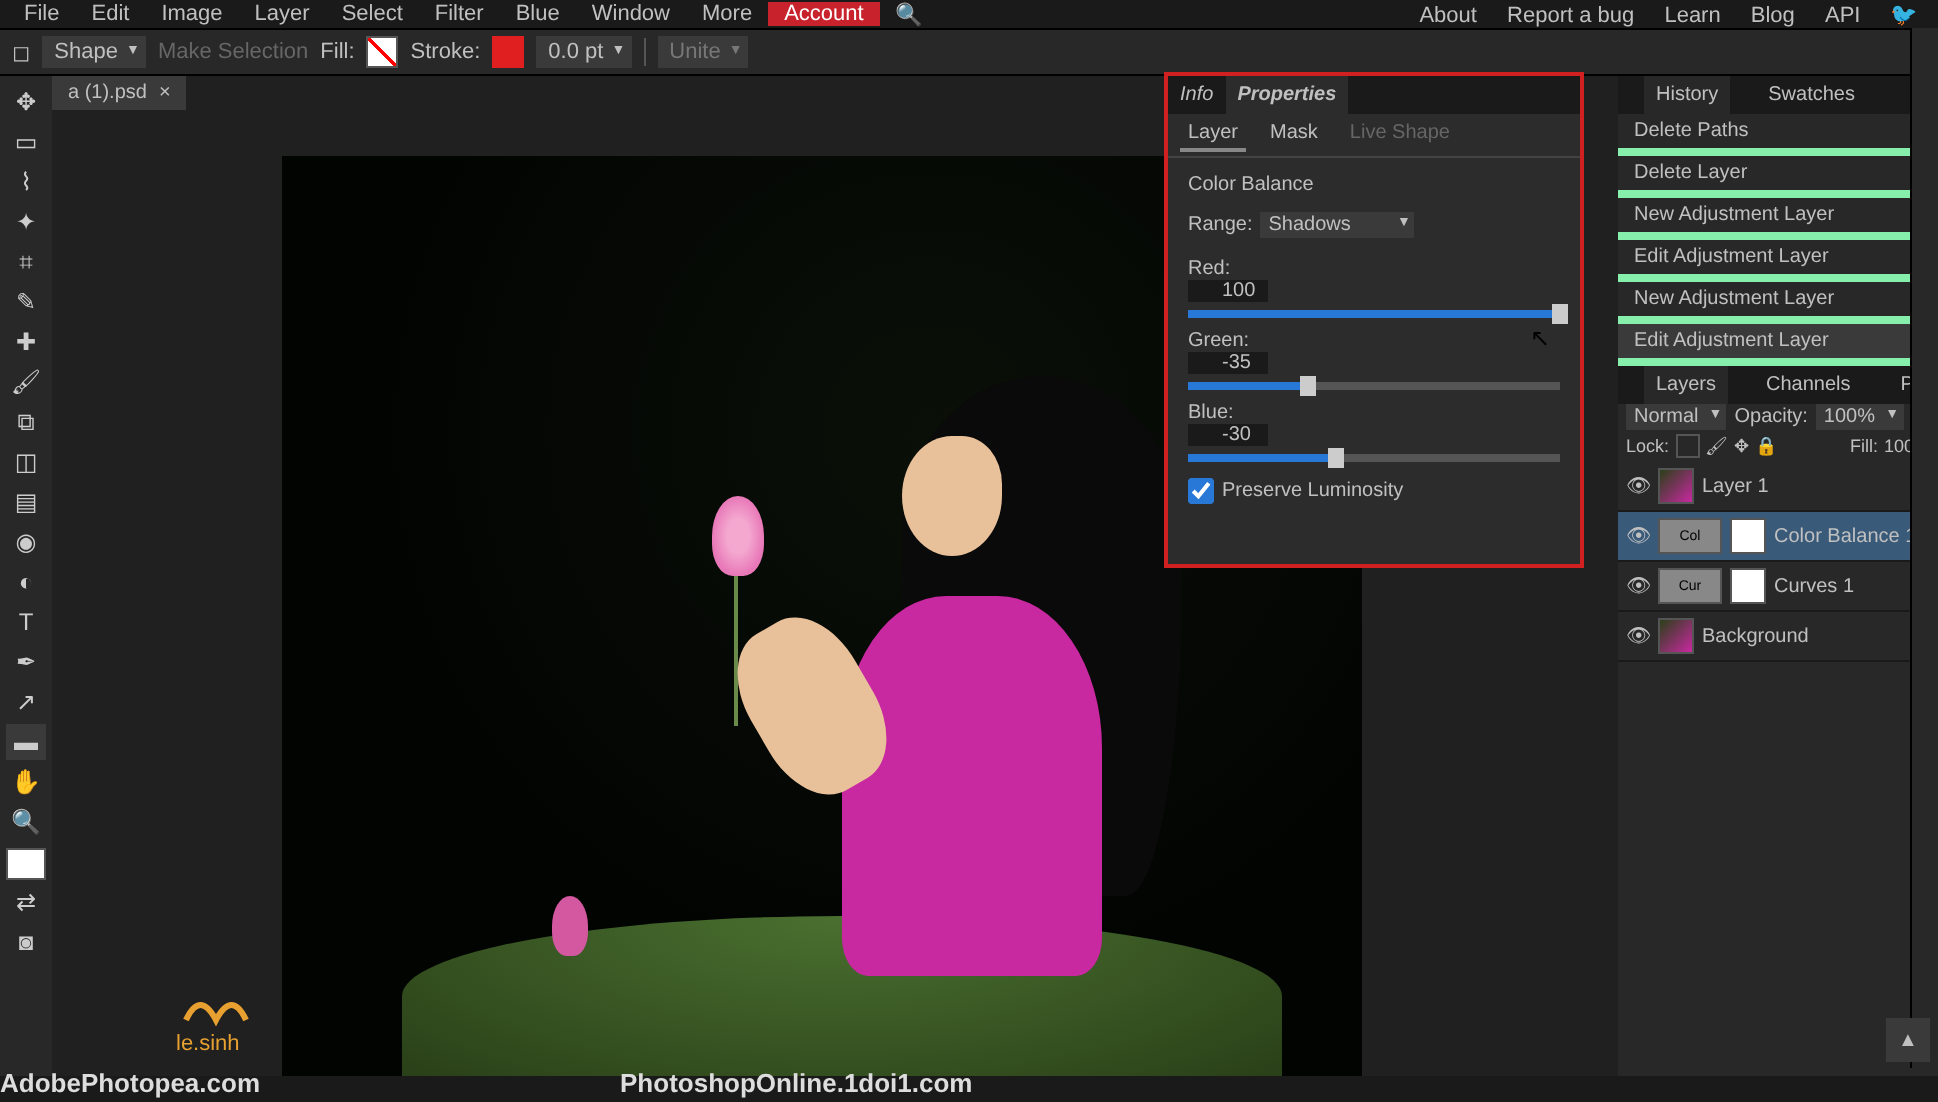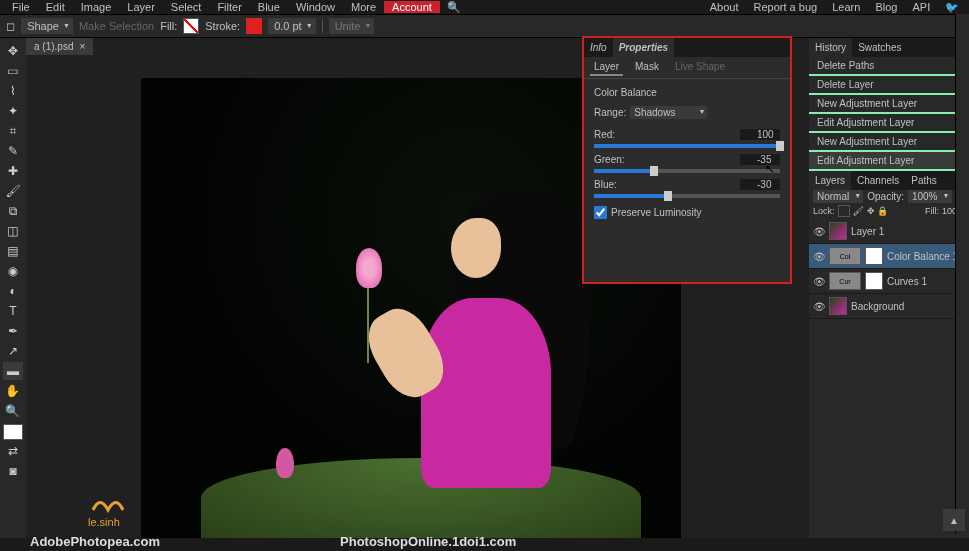--- a/index.html
+++ b/index.html
@@ -29,23 +29,23 @@
 .woman-hair{position:absolute;left:310px;top:110px;width:140px;height:260px;background:#0a0a0a;border-radius:50% 50% 20% 20% / 30% 30% 60% 60%;}
 .woman-face{position:absolute;left:310px;top:140px;width:50px;height:60px;background:#e8c09a;border-radius:50% 40% 50% 50%;}
 .woman-body{position:absolute;left:280px;top:220px;width:130px;height:190px;background:#c828a0;border-radius:40% 40% 10% 10%;}
 .woman-arm{position:absolute;left:235px;top:230px;width:60px;height:90px;background:#e8c09a;border-radius:40%;transform:rotate(-30deg);}
 .leaves{position:absolute;bottom:0;left:60px;width:440px;height:80px;background:radial-gradient(ellipse at top,#4a7030,#2a4018);border-radius:50% 50% 0 0;}
 .bud{position:absolute;left:135px;bottom:60px;width:18px;height:30px;background:#d458a0;border-radius:50% 50% 40% 40%;}
 .logo{position:absolute;left:62px;bottom:10px;font-size:11px;color:#e8a030;}
 .logo svg{display:block;}
 .rightcol { width:160px; background:#282828; display:flex; flex-direction:column; }
 .paneltabs { display:flex; background:#1a1a1a; font-size:10px; }
-.paneltabs .pt { padding:4px 6px; cursor:pointer; }
+.paneltabs .pt { padding:4px 6px; cursor:pointer;margin-left:13px; }
 .paneltabs .pt.act { background:#282828; }
-.histlist .hi { padding:3px 8px; font-size:10px; border-bottom:2px solid #86efac; cursor:pointer;}
+.histlist .hi { padding:3px 8px; font-size:10px; border-bottom:4px solid #86efac; cursor:pointer;}
 .histlist .hi.sel { background:#3a3a3a; }
 .layerpanel { flex:1; display:flex; flex-direction:column;}
 .layerctl { display:flex; gap:4px; padding:0 4px; font-size:10px; align-items:center;}
 .layerctl .dd { background:#3a3a3a; padding:1px 14px 1px 4px; position:relative;}
 .layerctl .dd::after{content:"▼";font-size:7px;position:absolute;right:2px;top:2px;}
 .lockrow{display:flex;gap:3px;padding:2px 4px;font-size:9px;align-items:center;}
 .lockrow .ic{width:12px;height:12px;border:1px solid #555;display:inline-block;}
 .layerlist .lr { display:flex; align-items:center; gap:4px; padding:3px 4px; font-size:10px; border-bottom:1px solid #1a1a1a; cursor:pointer;}
 .layerlist .lr.sel { background:#3a5a7a; }
 .eye{width:12px;text-align:center;}
@@ -60,31 +60,31 @@
 .propfloat .sub{display:flex;font-size:10px;padding:2px 6px;gap:8px;border-bottom:1px solid #444;}
 .propfloat .sub .s{padding:2px 4px;cursor:pointer;}
 .propfloat .sub .s.act{border-bottom:2px solid #888;}
 .propfloat .sub .s.dis{color:#666;}
 .propfloat .body{padding:8px 10px;font-size:10px;}
 .propfloat .title{margin-bottom:8px;}
 .propfloat .rng{display:flex;gap:4px;align-items:center;margin-bottom:10px;}
 .propfloat .rng .dd{background:#3a3a3a;padding:1px 32px 1px 4px;position:relative;text-align:center;}
 .propfloat .rng .dd::after{content:"▼";font-size:7px;position:absolute;right:2px;top:2px;}
 .srow{margin-bottom:6px;}
-.srow .lbl{display:flex;justify-content:space-between;margin-bottom:2px;}
+.srow .lbl{display:flex;margin-bottom:2px;flex-direction:column;}
 .srow .val{background:#1a1a1a;padding:0 17px;width:40px;text-align:right;}
 .slider{height:4px;background:#555;position:relative;margin-top:4px;}
 .slider .fill{height:4px;background:#2878d8;position:absolute;left:0;}
 .slider .handle{width:8px;height:10px;background:#ccc;position:absolute;top:-3px;transform:translateX(-50%);}
 .chk{display:flex;gap:4px;align-items:center;margin-top:8px;}
 .chk input{accent-color:#2878d8;}
 .cursor{position:absolute;left:765px;top:162px;font-size:12px;color:#000;z-index:60;}
 .farright{position:absolute;right:0;top:14px;width:14px;height:520px;background:#282828;border-left:1px solid #000;}
 .footer{position:absolute;bottom:2px;left:0;width:100%;display:flex;font-size:13px;font-weight:bold;color:#ddd;}
-.footer .f1{padding-left:30px;}
+.footer .f1{}
 .footer .f2{padding-left:180px;}
 .scrolltop{position:absolute;right:4px;bottom:20px;width:22px;height:22px;background:#3a3a3a;display:flex;align-items:center;justify-content:center;font-size:10px;}
 .toprighticons{position:absolute;right:2px;top:0;display:flex;gap:4px;font-size:10px;}
 </style>
 </head>
 <body>
 
 <div class="menubar">
   <span class="mi">File</span>
   <span class="mi">Edit</span>

